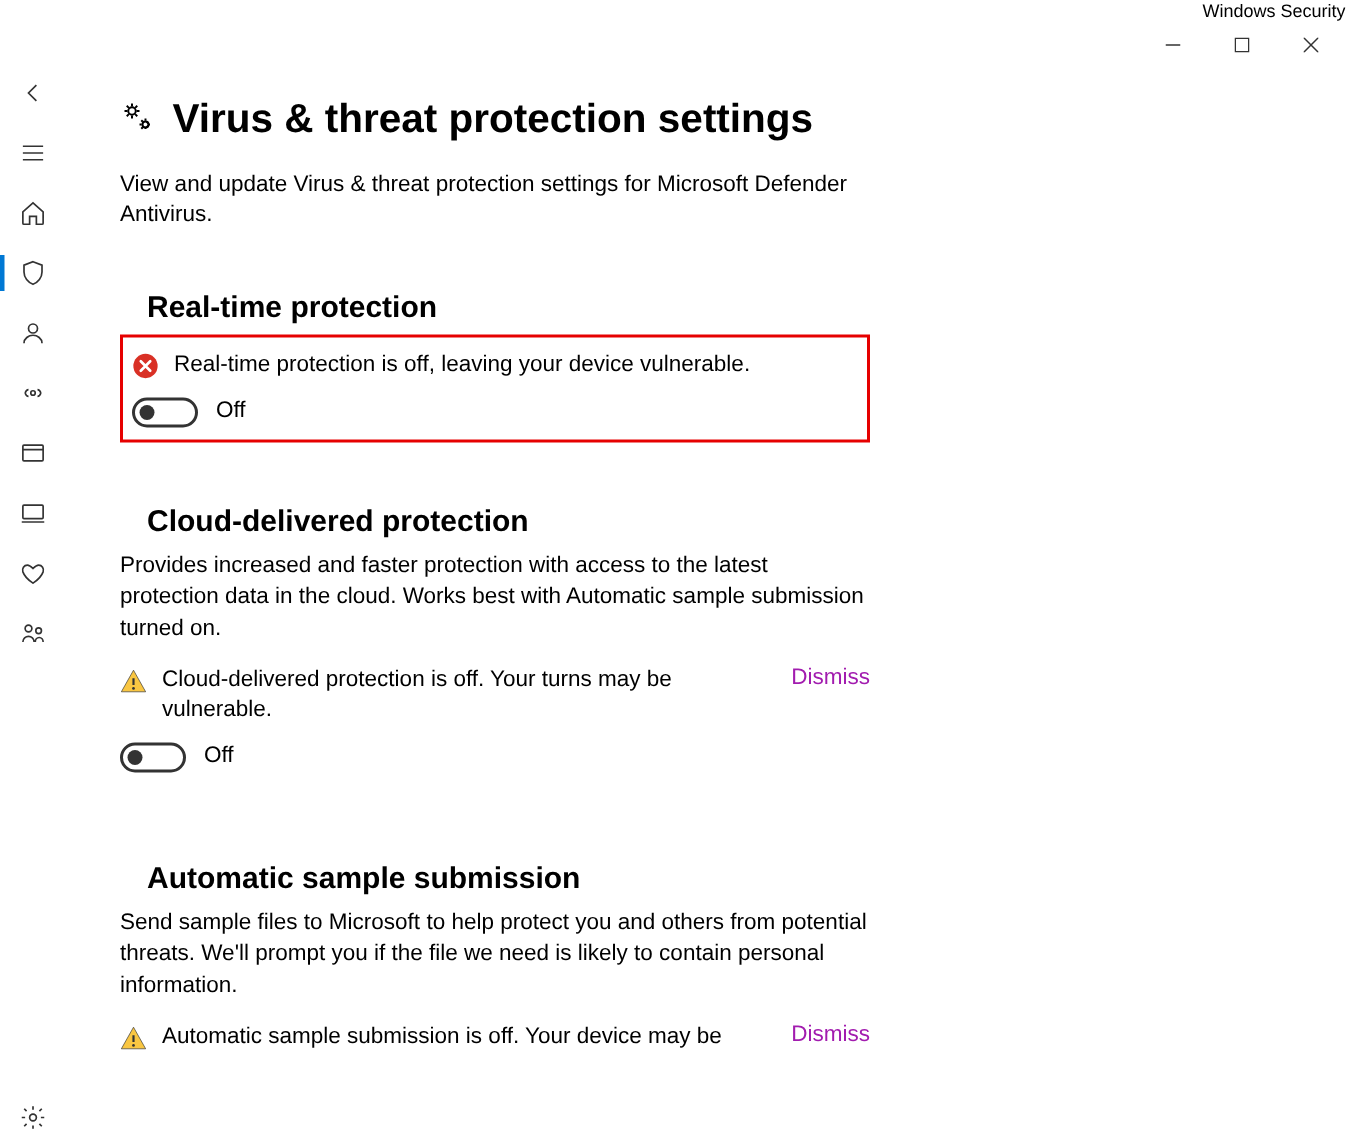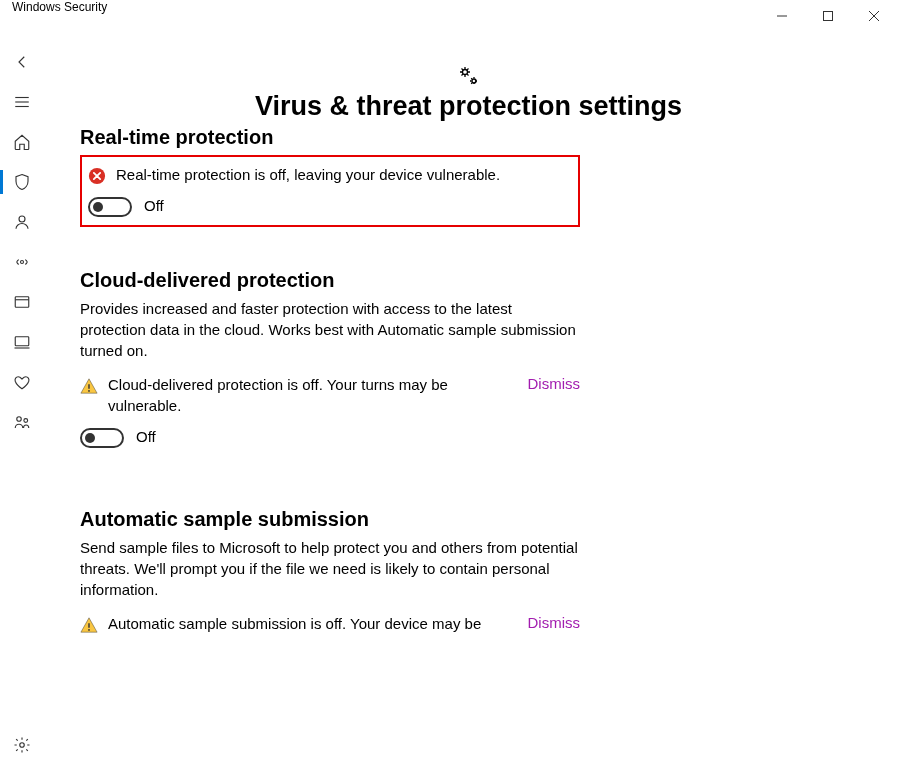--- a/index.html
+++ b/index.html
@@ -10,23 +10,24 @@
       background: #fff;
       width: 897px;
       height: 765px;
       overflow: hidden;
       display: flex;
       flex-direction: column;
     }
     .titlebar {
       height: 32px;
       display: flex;
-      align-items: flex-start;
+      align-items: flex-end;
       justify-content: space-between;
       padding-left: 12px;
+      flex-direction: column;
     }
     .titlebar-title { font-size: 12px; color: #000; }
     .window-controls { display: flex; }
     .win-btn {
       width: 46px; height: 32px;
       display: flex; align-items: center; justify-content: center;
       color: #444;
     }
     .body-row { display: flex; flex: 1; overflow: hidden; }
     .sidebar {
@@ -49,26 +50,26 @@
       left: 0; top: 8px; bottom: 8px;
       width: 3px;
       background: #0078d4;
     }
     .sidebar .spacer { flex: 1; }
     .main {
       flex: 1;
       padding: 26px 40px 0 36px;
       overflow: hidden;
     }
-    .page-header { display: flex; align-items: center; gap: 0; margin-bottom: 4px; margin-top: 6px; flex-direction: column;}
+    .page-header { display: flex; align-items: center; gap: 11px; margin-bottom: 18px; margin-top: 6px;}
     .page-header .header-icon svg { width: 24px; height: 24px; }
     .page-title { font-size: 27px; font-weight: 600; }
     .page-subtitle { font-size: 15px; max-width: 500px; color: #000; margin-bottom: 40px; line-height: 1.35;}
     .section { max-width: 500px; margin-bottom: 60px; }
-    .section-title { font-size: 20px; font-weight: 600; margin-bottom: 6px; }
+    .section-title { font-size: 20px; font-weight: 600; margin-bottom: 6px; margin-left: 18px; }
     .section-desc { font-size: 15px; margin-bottom: 14px; line-height: 1.4;}
     .alert-row { display: flex; align-items: flex-start; gap: 10px; margin-bottom: 12px;}
     .alert-icon { width: 18px; height: 18px; flex-shrink: 0; margin-top:2px;}
     .alert-text { font-size: 15px; flex:1; line-height: 1.35;}
     .dismiss-link { color: #a21caf; font-size: 15px; margin-left: 6px; }
     .toggle-row { display: flex; gap: 12px;}
     .toggle {
       width: 44px; height: 20px;
       border: 2px solid #333; border-radius: 20px;
       position: relative;
@@ -190,20 +191,21 @@
       <span class="header-icon">
         <svg viewBox="0 0 24 24" fill="none" stroke="#000" stroke-width="1.3">
             <circle cx="8" cy="8" r="2.5"></circle>
             <path d="M8 3v2M8 11v2M3 8h2M11 8h2M4.5 4.5l1.4 1.4M10.1 10.1l1.4 1.4M4.5 11.5l1.4-1.4M10.1 5.9l1.4-1.4"></path>
             <circle cx="17" cy="17" r="2"></circle>
             <path d="M17 13v1.5M17 18.5V20M13 17h1.5M18.5 17H20M14.2 14.2l1 1M17.8 17.8l1 1M14.2 19.8l1-1M17.8 16.2l1-1"></path>
           </svg>
       </span>
       <h1 class="page-title">Virus &amp; threat protection settings</h1>
     </div>
+    <p class="page-subtitle">View and update Virus &amp; threat protection settings for Microsoft Defender Antivirus.</p>
 
     <div class="section highlighted">
       <h2 class="section-title">Real-time protection</h2>
       <div class="highlight-box">
         <div class="alert-row">
           <span class="alert-icon">
             <svg viewBox="0 0 20 20">
                 <circle cx="10" cy="10" r="9" fill="#d93025"></circle>
                 <path d="M6.5 6.5l7 7M13.5 6.5l-7 7" stroke="#fff" stroke-width="2" stroke-linecap="round"></path>
               </svg>

